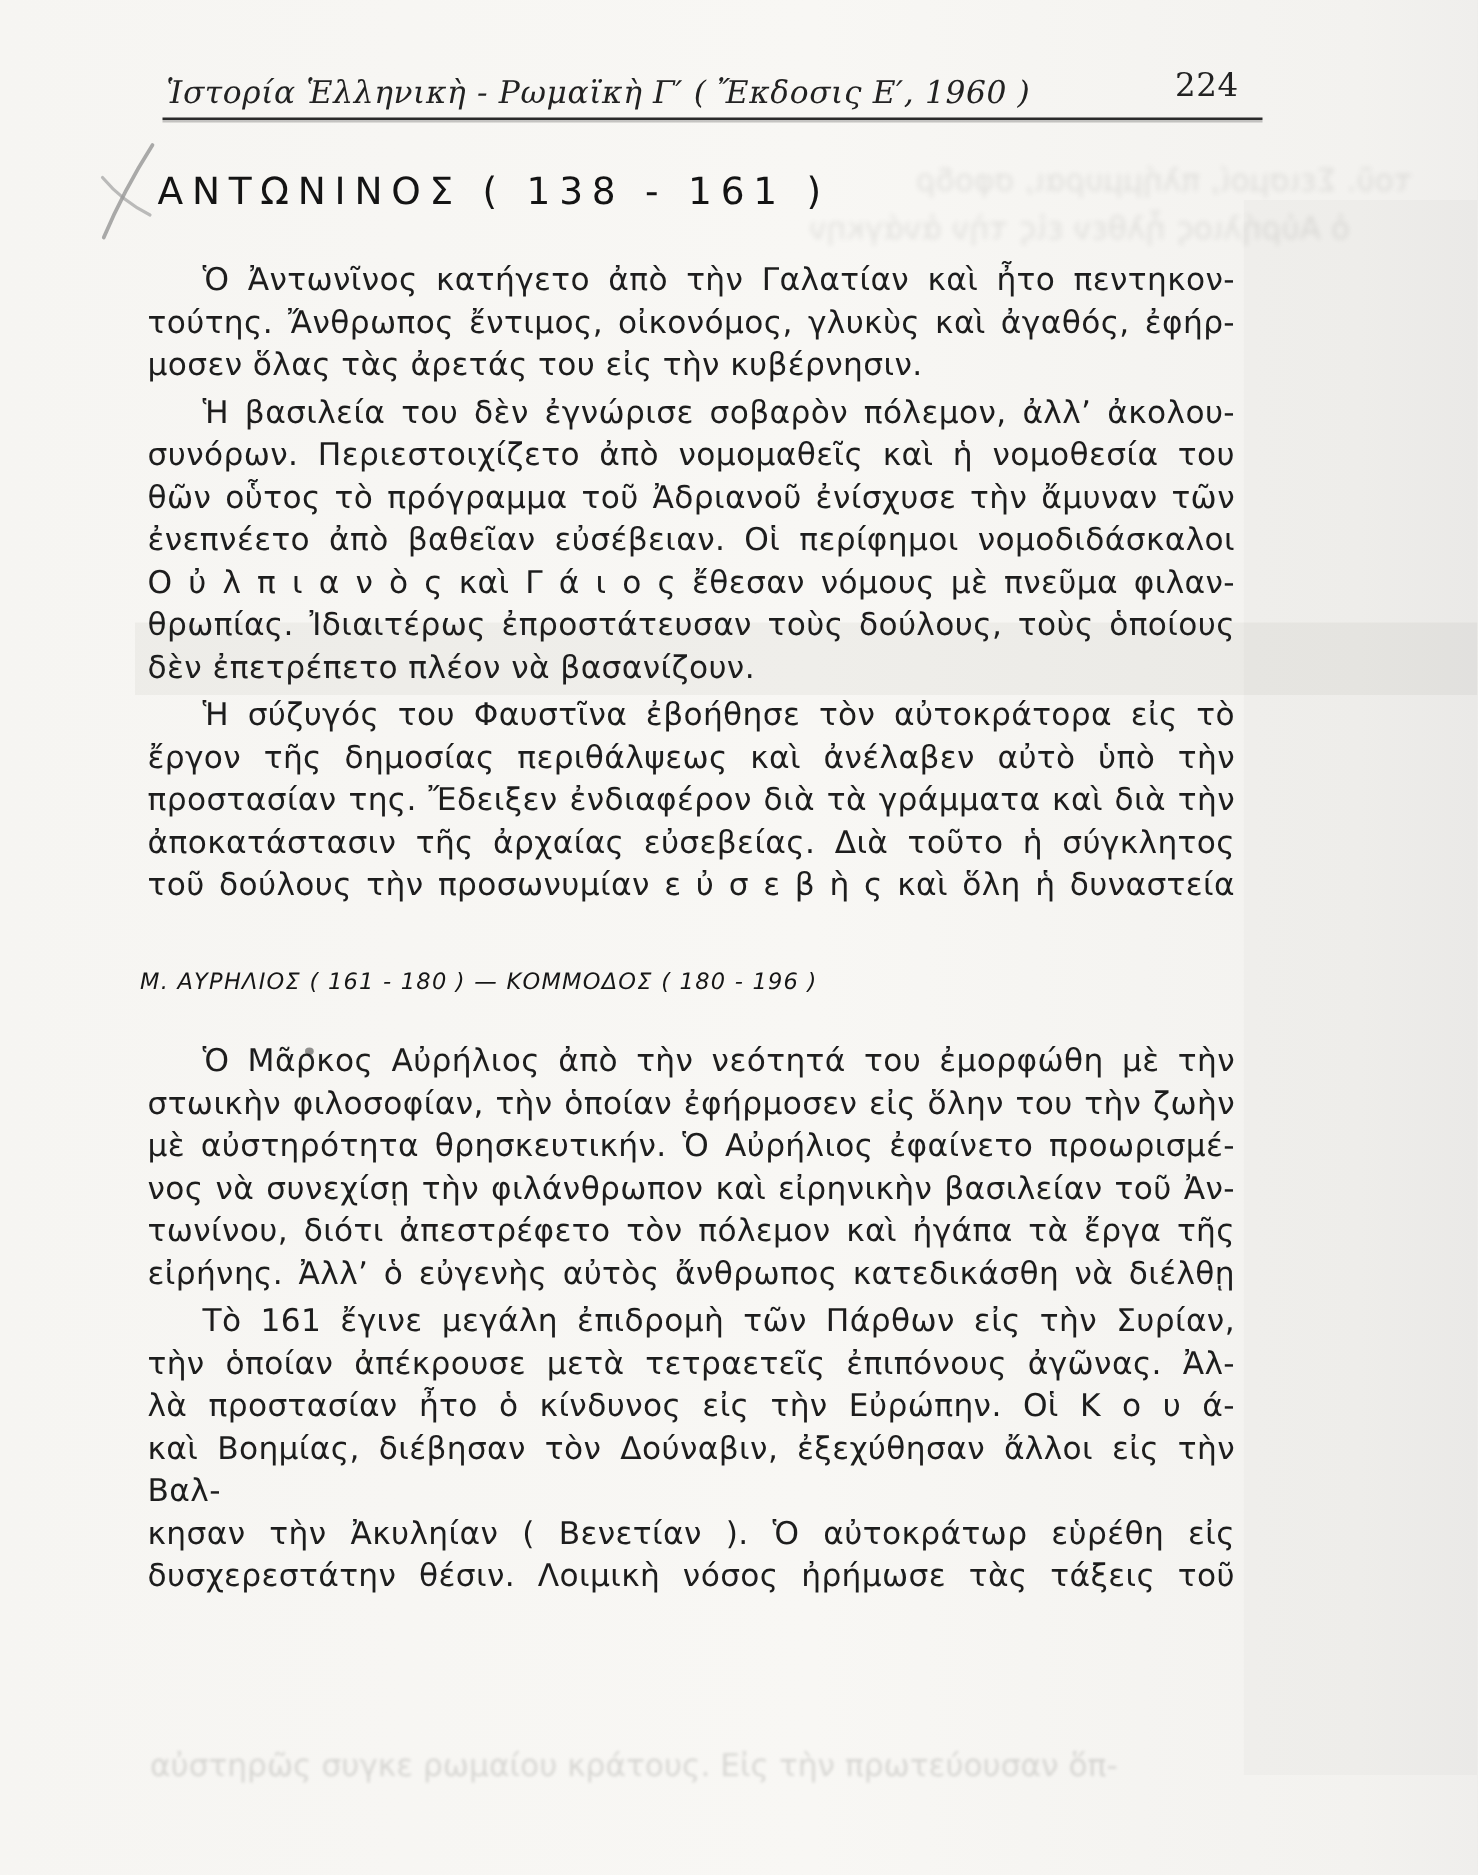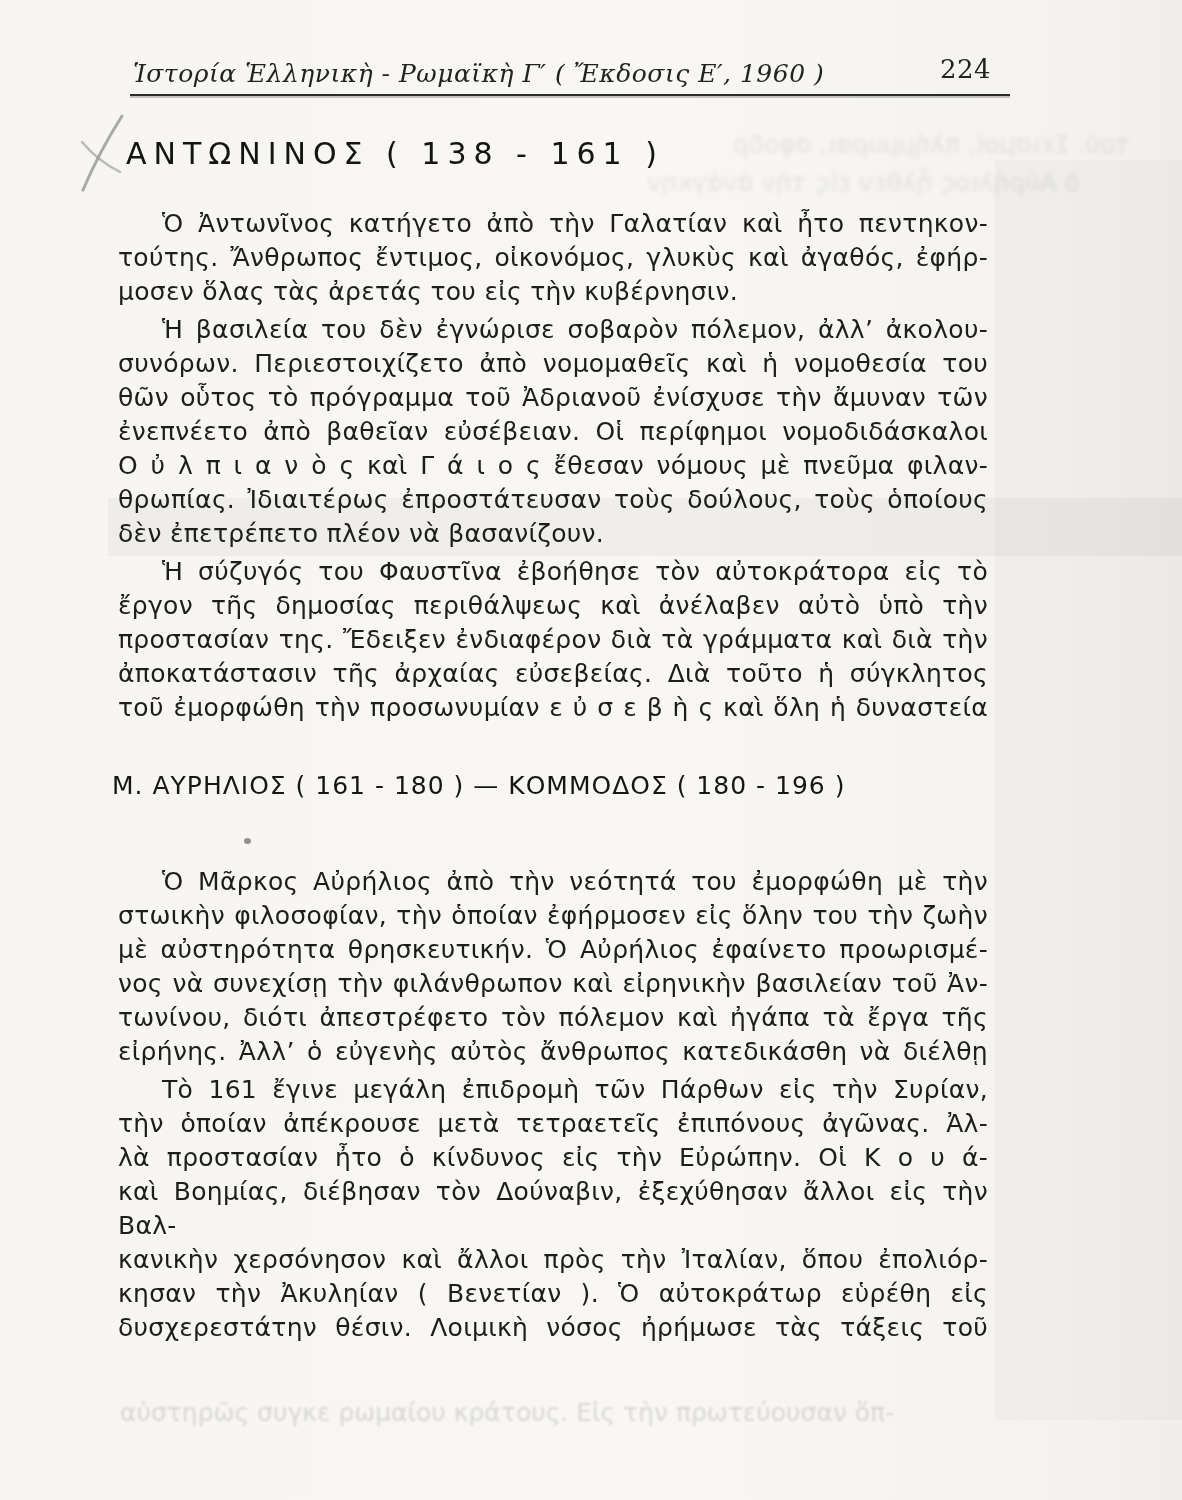--- a/index.html
+++ b/index.html
@@ -27,22 +27,23 @@
   .rule{
     position:absolute;top:94px;left:130px;width:880px;height:2px;
     background:#2b2b2b;box-shadow:0 2px 0 rgba(43,43,43,0.25);
   }
   
   .h1{
     position:absolute;top:136px;left:126px;
     font-size:30px;letter-spacing:7px;color:#141414;white-space:nowrap;
   }
   .h2{
-    font-size:25px;letter-spacing:1px;color:#161616;white-space:nowrap;
-    margin:44px 0 62px -2px;
+    font-size:18px;letter-spacing:1px;color:#161616;white-space:nowrap;
+    margin:44px 0 29px -2px;
+    font-style:italic;
   }
   
   .textcol{
     position:absolute;left:114px;top:203px;width:878px;
     font-size:25px;line-height:34px;letter-spacing:0.3px;color:#1d1d1d;
   }
   .para{margin:4px;padding:0;}
   .ln{text-align:justify;text-align-last:justify;white-space:normal;}
   .ln.last{text-align-last:left;}
   .ln.ind{text-indent:44px;}
@@ -109,38 +110,37 @@
       <div class="ln">Ο ὐ λ π ι α ν ὸ ς καὶ Γ ά ι ο ς ἔθεσαν νόμους μὲ πνεῦμα φιλαν-</div>
       <div class="ln">θρωπίας. Ἰδιαιτέρως ἐπροστάτευσαν τοὺς δούλους, τοὺς ὁποίους</div>
       <div class="ln last">δὲν ἐπετρέπετο πλέον νὰ βασανίζουν.</div>
     </div>
 
     <div class="para">
       <div class="ln ind">Ἡ σύζυγός του Φαυστῖνα ἐβοήθησε τὸν αὐτοκράτορα εἰς τὸ</div>
       <div class="ln">ἔργον τῆς δημοσίας περιθάλψεως καὶ ἀνέλαβεν αὐτὸ ὑπὸ τὴν</div>
       <div class="ln">προστασίαν της. Ἔδειξεν ἐνδιαφέρον διὰ τὰ γράμματα καὶ διὰ τὴν</div>
       <div class="ln">ἀποκατάστασιν τῆς ἀρχαίας εὐσεβείας. Διὰ τοῦτο ἡ σύγκλητος</div>
-      <div class="ln">τοῦ ἐμορφώθη τὴν προσωνυμίαν ε ὐ σ ε β ὴ ς καὶ ὅλη ἡ δυναστεία</div>
+      <div class="ln">τοῦ δούλους τὴν προσωνυμίαν ε ὐ σ ε β ὴ ς καὶ ὅλη ἡ δυναστεία</div>
     </div>
 
     <div class="h2">Μ. ΑΥΡΗΛΙΟΣ ( 161 - 180 ) — ΚΟΜΜΟΔΟΣ ( 180 - 196 )</div>
 
     <div class="para">
       <div class="ln ind">Ὁ Μᾶρκος Αὐρήλιος ἀπὸ τὴν νεότητά του ἐμορφώθη μὲ τὴν</div>
       <div class="ln">στωικὴν φιλοσοφίαν, τὴν ὁποίαν ἐφήρμοσεν εἰς ὅλην του τὴν ζωὴν</div>
       <div class="ln">μὲ αὐστηρότητα θρησκευτικήν. Ὁ Αὐρήλιος ἐφαίνετο προωρισμέ-</div>
       <div class="ln">νος νὰ συνεχίσῃ τὴν φιλάνθρωπον καὶ εἰρηνικὴν βασιλείαν τοῦ Ἀν-</div>
       <div class="ln">τωνίνου, διότι ἀπεστρέφετο τὸν πόλεμον καὶ ἠγάπα τὰ ἔργα τῆς</div>
       <div class="ln">εἰρήνης. Ἀλλ’ ὁ εὐγενὴς αὐτὸς ἄνθρωπος κατεδικάσθη νὰ διέλθῃ</div>
     </div>
 
     <div class="para">
       <div class="ln ind">Τὸ 161 ἔγινε μεγάλη ἐπιδρομὴ τῶν Πάρθων εἰς τὴν Συρίαν,</div>
       <div class="ln">τὴν ὁποίαν ἀπέκρουσε μετὰ τετραετεῖς ἐπιπόνους ἀγῶνας. Ἀλ-</div>
       <div class="ln">λὰ προστασίαν ἦτο ὁ κίνδυνος εἰς τὴν Εὐρώπην. Οἱ Κ ο υ ά-</div>
       <div class="ln">καὶ Βοημίας, διέβησαν τὸν Δούναβιν, ἐξεχύθησαν ἄλλοι εἰς τὴν Βαλ-</div>
-      <div class="ln">κανικὴν χερσόνησον καὶ ἄλλοι πρὸς τὴν Ἰταλίαν, ὅπου ἐπολιόρ-</div>
       <div class="ln">κησαν τὴν Ἀκυληίαν ( Βενετίαν ). Ὁ αὐτοκράτωρ εὑρέθη εἰς</div>
       <div class="ln">δυσχερεστάτην θέσιν. Λοιμικὴ νόσος ἠρήμωσε τὰς τάξεις τοῦ</div>
     </div>
 
   </div>
 </div>
 
 </body></html>

